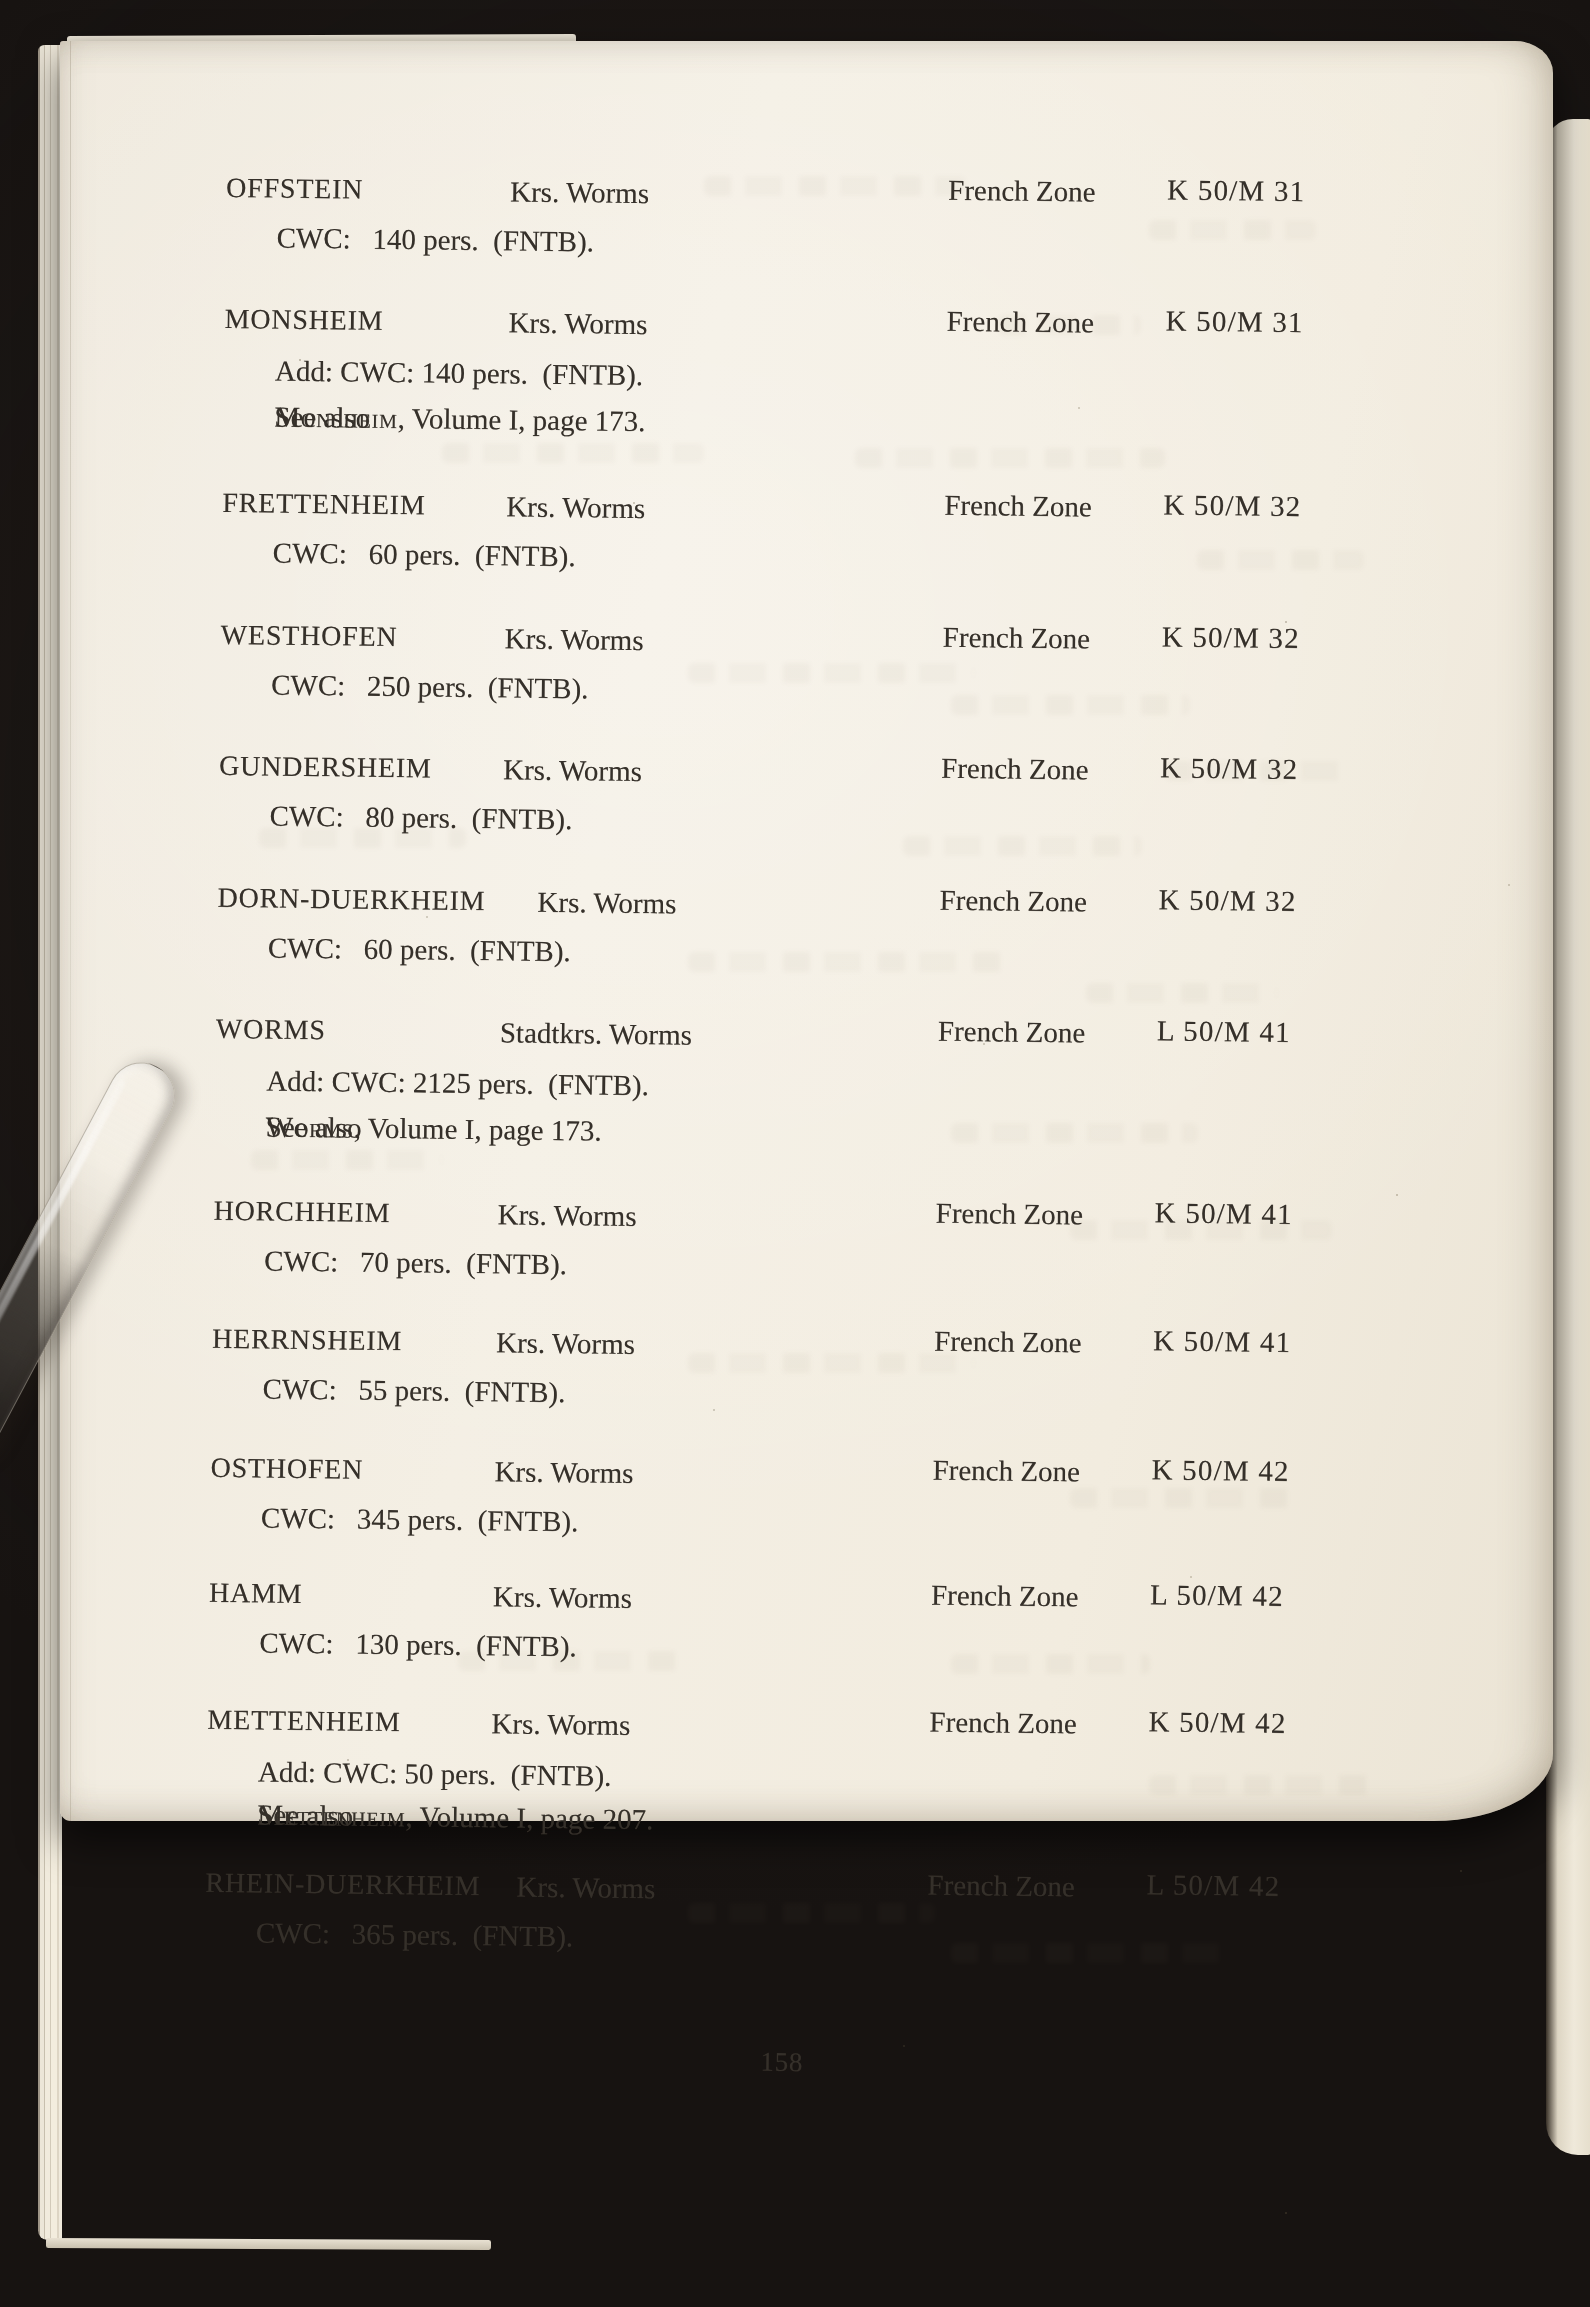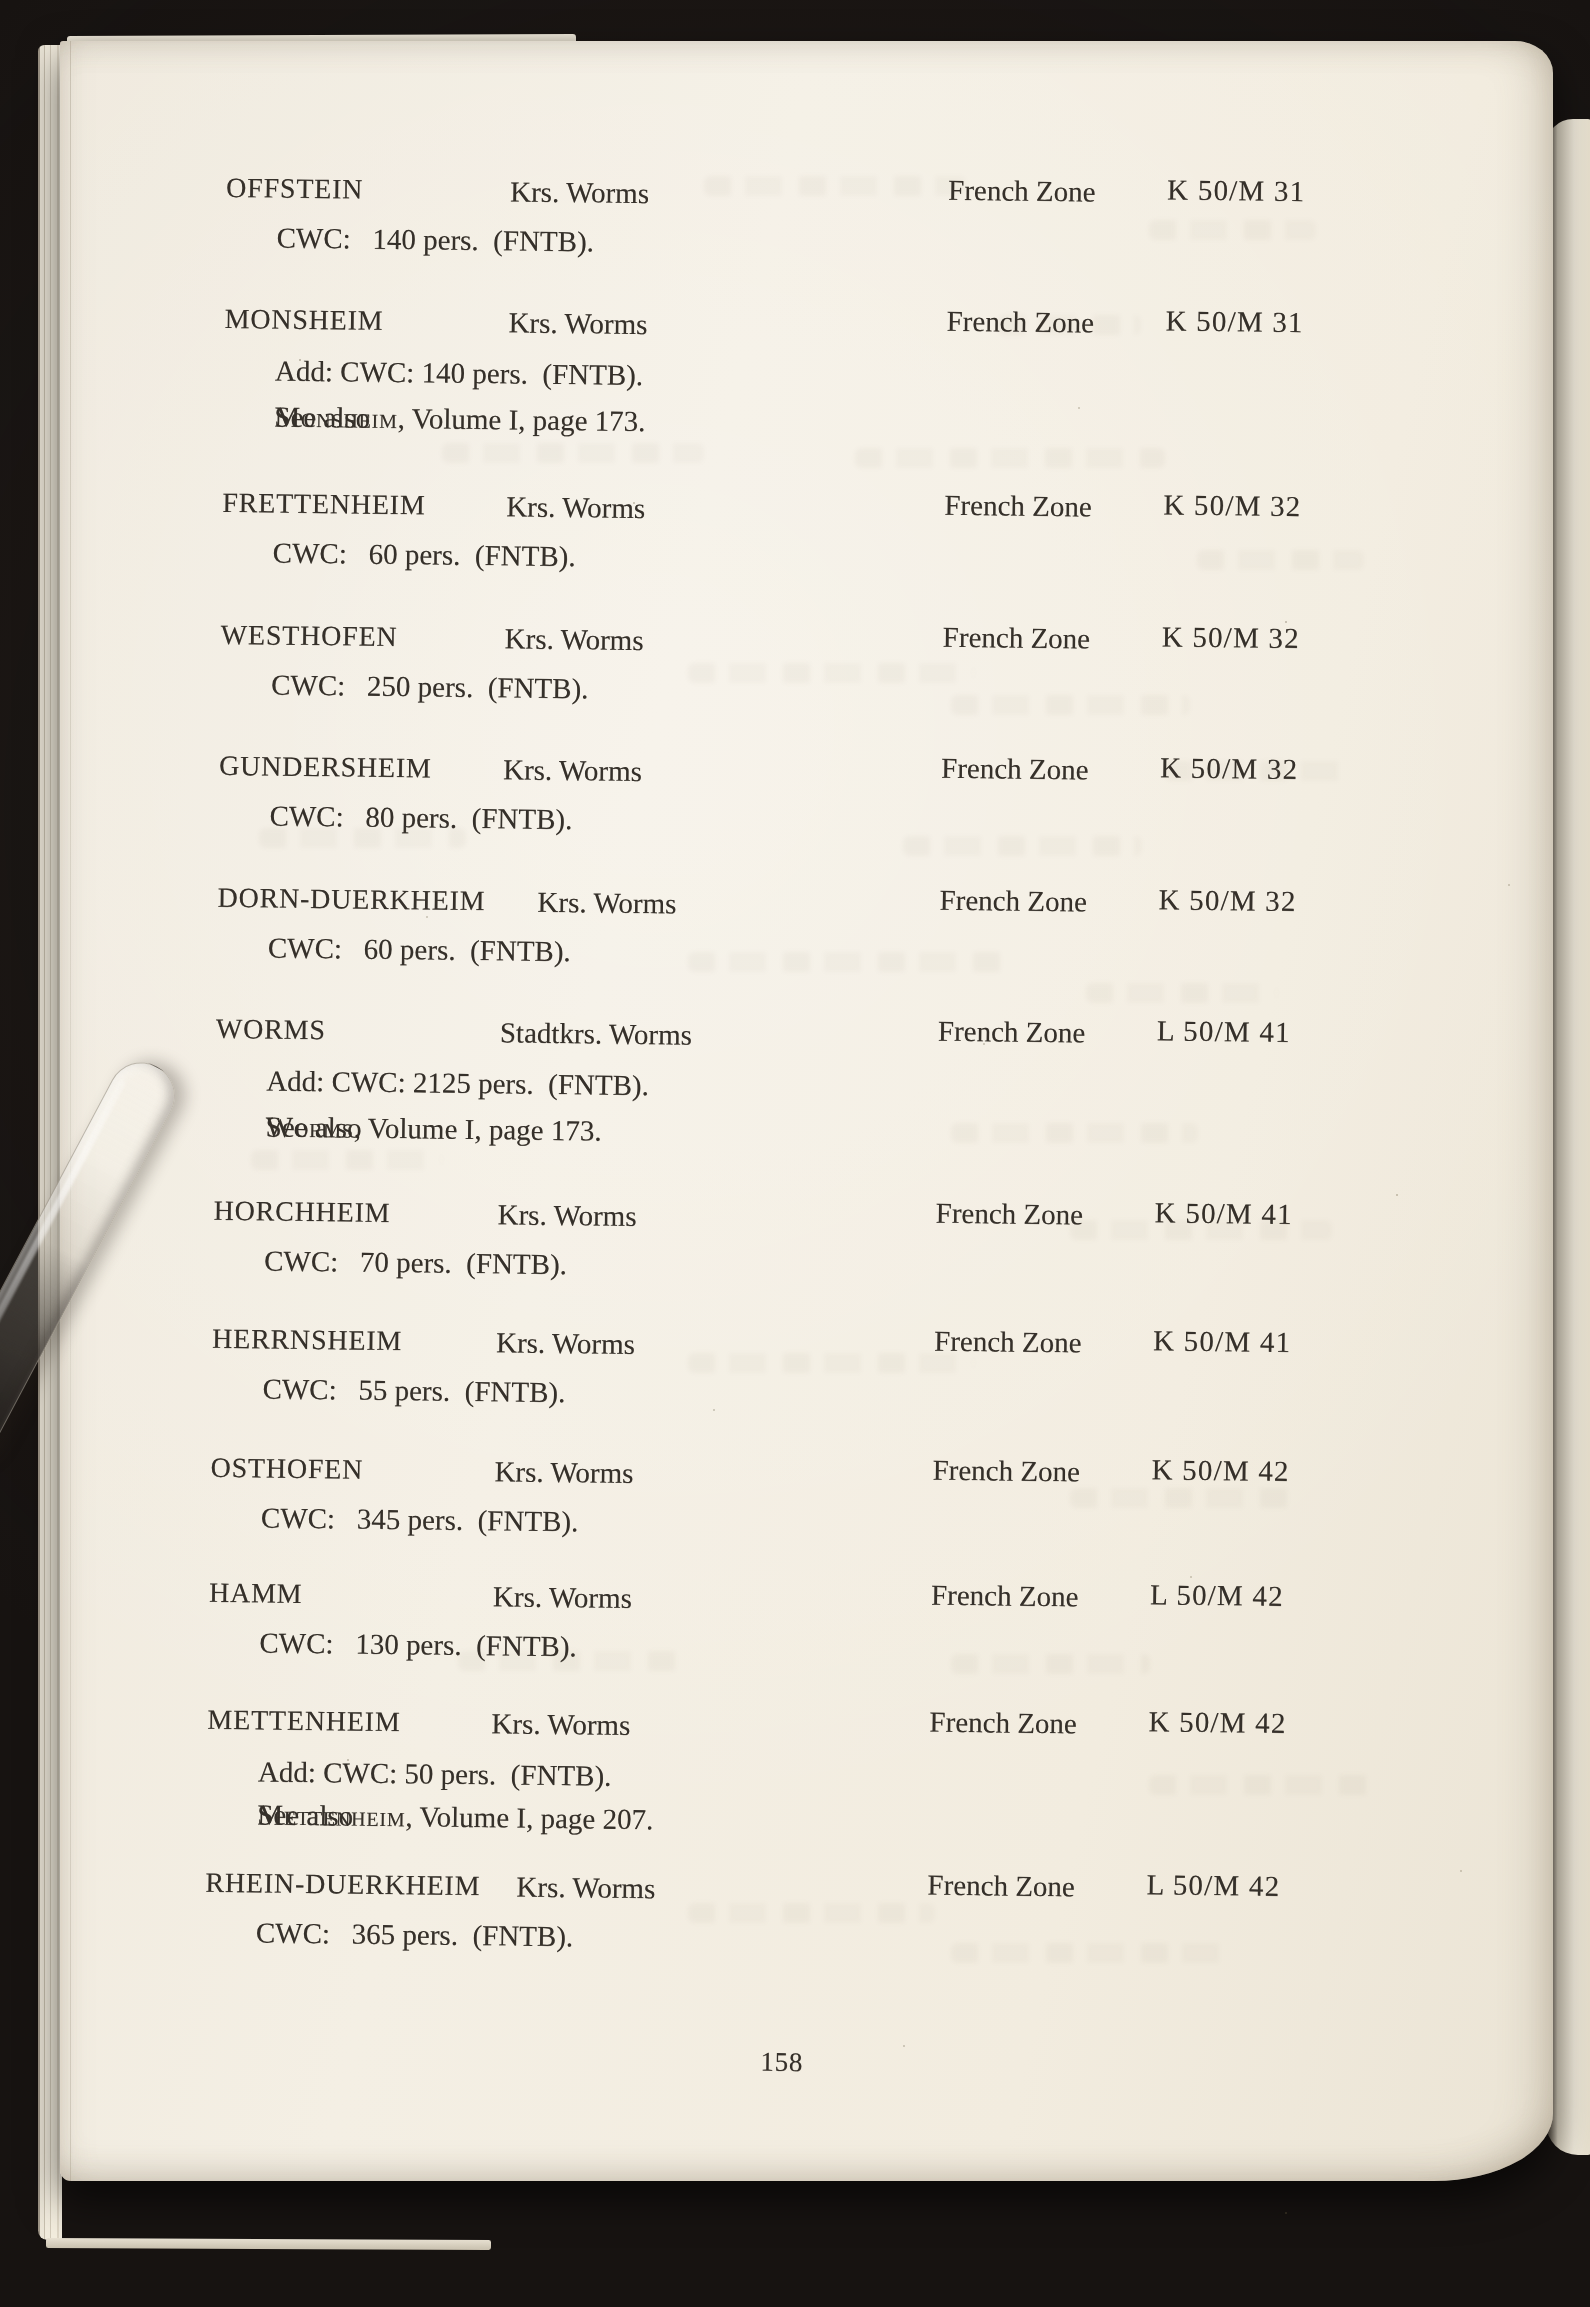--- a/index.html
+++ b/index.html
@@ -28,21 +28,21 @@
     position:absolute;left:46px;top:2239px;width:445px;height:10.3px;
     background:linear-gradient(180deg,#e8e1d2,#c9c1af);
     transform:rotate(0.25deg);border-radius:2.4px;
   }
   .right-page-edge{
     position:absolute;left:1546px;top:119px;width:45px;height:2036px;
     background:linear-gradient(90deg, rgba(84,73,58,0.55), #ddd5c3 26%, #efe9da 62%, #e5decc);
     border-radius:27px 3.2px 3.2px 32px;
   }
   .page{
-    position:absolute;left:60px;top:41px;width:1493px;height:2140px;
+    position:absolute;left:60px;top:41px;width:1493px;height:1780px;
     background:linear-gradient(103deg,#efe9dd,#f4efe4 38%,#f2ecdf 72%,#ebe4d5);
     border-radius:3.2px 38px 119px 11px / 3.2px 32px 68px 11px;
     box-shadow:
       0 17.5px 40px rgba(0,0,0,0.6),
       inset -24px 0 48px -17.5px rgba(112,97,74,0.33),
       inset 0 -19px 40px -20.7px rgba(112,97,74,0.3),
       inset 20.7px 0 40px -25.4px rgba(120,105,82,0.22),
       inset 0 19px 38px -25.4px rgba(120,105,82,0.22);
   }
   .page-shade{

